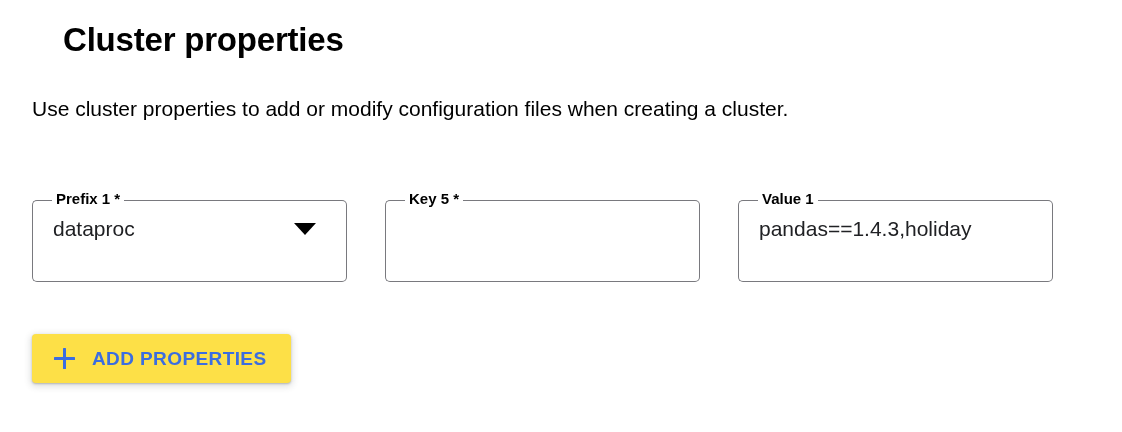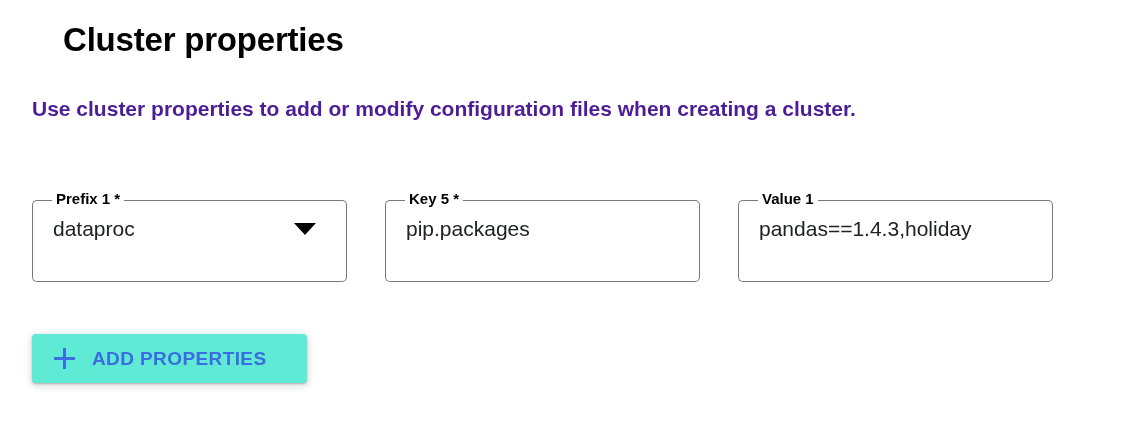--- a/index.html
+++ b/index.html
@@ -37,22 +37,22 @@
     white-space: nowrap;
     margin-left: 31px;
   }
 
   .page-subtitle {
     position: absolute;
     left: 32px;
     top: 95px;
     font-size: 21px;
     line-height: 28px;
-    font-weight: 700;
-    color: #4c1d95;
+    font-weight: 400;
+    color: #000000;
     white-space: nowrap;
   }
 
   
   .fields-row {
     position: absolute;
     left: 32px;
     top: 200px;
     display: flex;
     flex-direction: row;
@@ -162,22 +162,22 @@
   }
 
   
   .add-button {
     position: absolute;
     left: 32px;
     top: 334px;
     height: 49px;
     display: inline-flex;
     align-items: center;
-    padding: 0 40px 0 22px;
-    background: #5eead4;
+    padding: 0 24px 0 22px;
+    background: #fde047;
     border: none;
     border-radius: 4px;
     box-shadow: 0 1px 2px rgba(60,64,67,0.30), 0 2px 6px 2px rgba(60,64,67,0.15);
     cursor: pointer;
     font-family: "Liberation Sans", sans-serif;
   }
   .add-button .plus-icon {
     position: relative;
     width: 21px;
     height: 21px;
@@ -236,23 +236,20 @@
 
     <div class="form-field">
       <div class="field-outline">
         <span class="outline-leading"></span>
         <span class="outline-notch">
           <span class="notch-gap" style="width:67px"></span>
         </span>
         <span class="outline-trailing"></span>
       </div>
       <span class="field-label">Key 5 *</span>
-      <div class="field-control">
-        <span class="field-value">pip.packages</span>
-      </div>
     </div>
 
     <div class="form-field">
       <div class="field-outline">
         <span class="outline-leading"></span>
         <span class="outline-notch">
           <span class="notch-gap" style="width:71px"></span>
         </span>
         <span class="outline-trailing"></span>
       </div>

